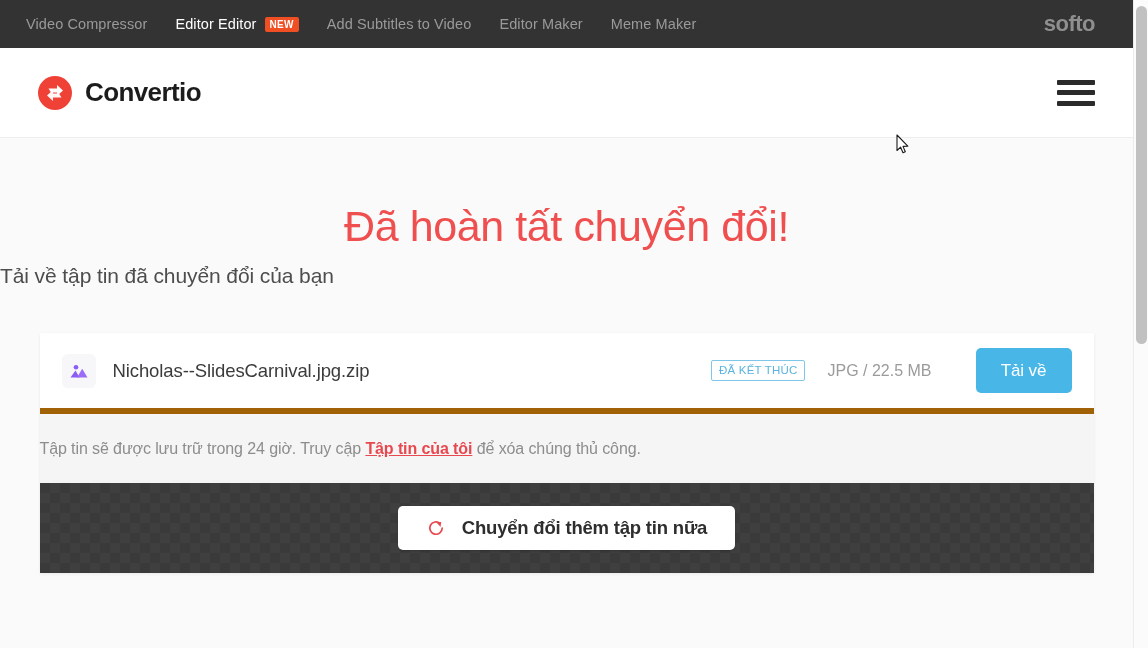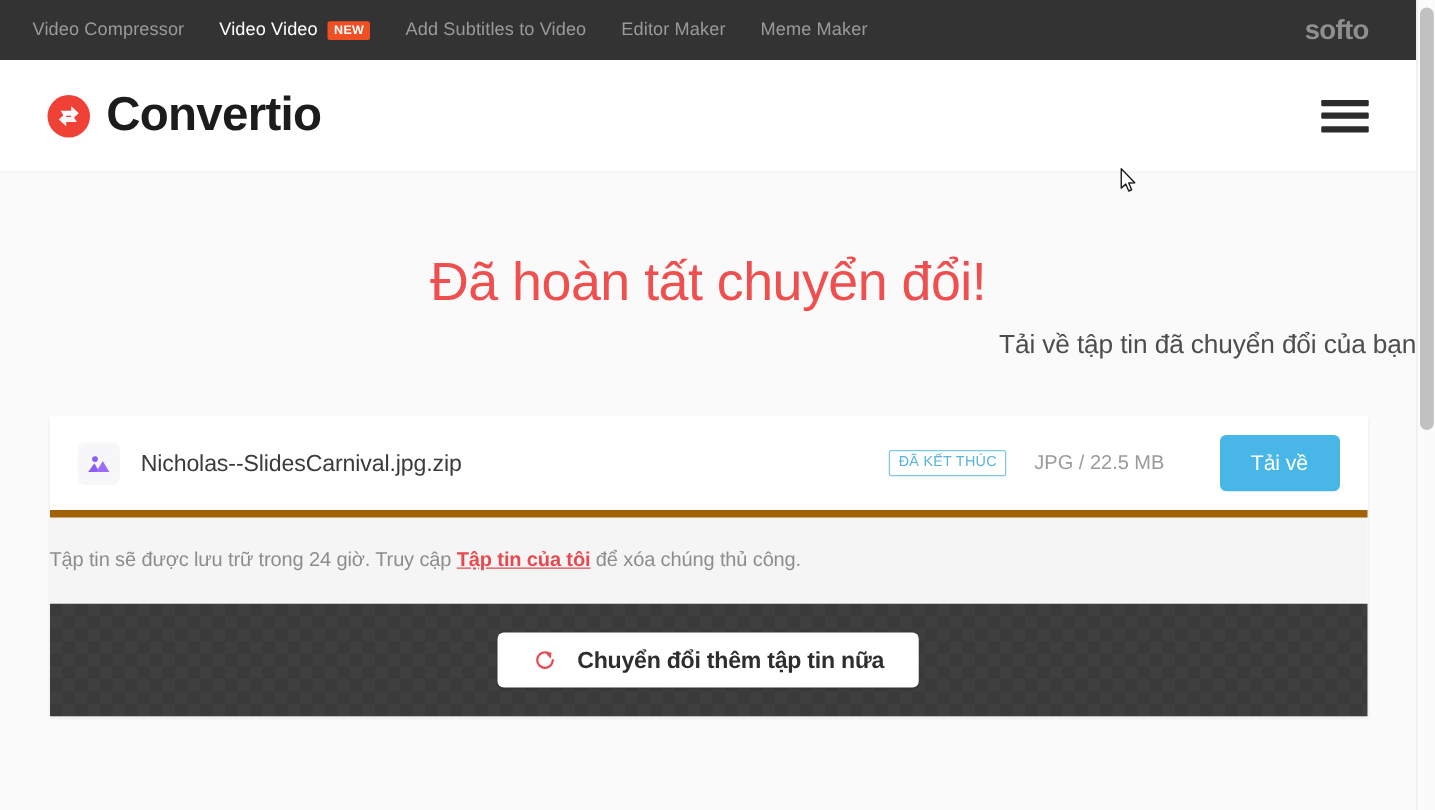--- a/index.html
+++ b/index.html
@@ -84,21 +84,21 @@
   }
   .brand-mark {
     width: 34px;
     height: 34px;
     border-radius: 50%;
     background: #f04137;
     position: relative;
     flex: none;
   }
   .brand-name {
-    font-size: 38px;
+    font-size: 26px;
     font-weight: bold;
     color: #1c1c1c;
     letter-spacing: -0.6px;
   }
   .hamburger {
     position: absolute;
     right: 38px;
     top: 50%;
     transform: translateY(-50%);
     width: 38px;
@@ -124,21 +124,21 @@
   }
   .headline {
     text-align: center;
     font-size: 43px;
     color: #ef4f4f;
     font-weight: normal;
     letter-spacing: -0.4px;
     line-height: 1.15;
   }
   .subhead {
-    text-align: right;
+    text-align: left;
     font-size: 21px;
     color: #4d4d4d;
     font-weight: normal;
     margin-top: 13px;
     letter-spacing: -0.1px;
   }
 
   .panel {
     width: 1054px;
     margin: 45px auto 0 auto;
@@ -283,21 +283,21 @@
     pointer-events: none;
   }
 </style>
 </head>
 <body>
 
 <div class="topbar">
   <div class="topbar-nav">
     <div class="topnav-item">Video Compressor</div>
     <div class="topnav-item active">
-      <span>Video Video</span>
+      <span>Editor Editor</span>
       <span class="new-badge">NEW</span>
     </div>
     <div class="topnav-item">Add Subtitles to Video</div>
     <div class="topnav-item">Editor Maker</div>
     <div class="topnav-item">Meme Maker</div>
   </div>
   <div class="softo-logo">softo</div>
 </div>
 
 <div class="site-header">

